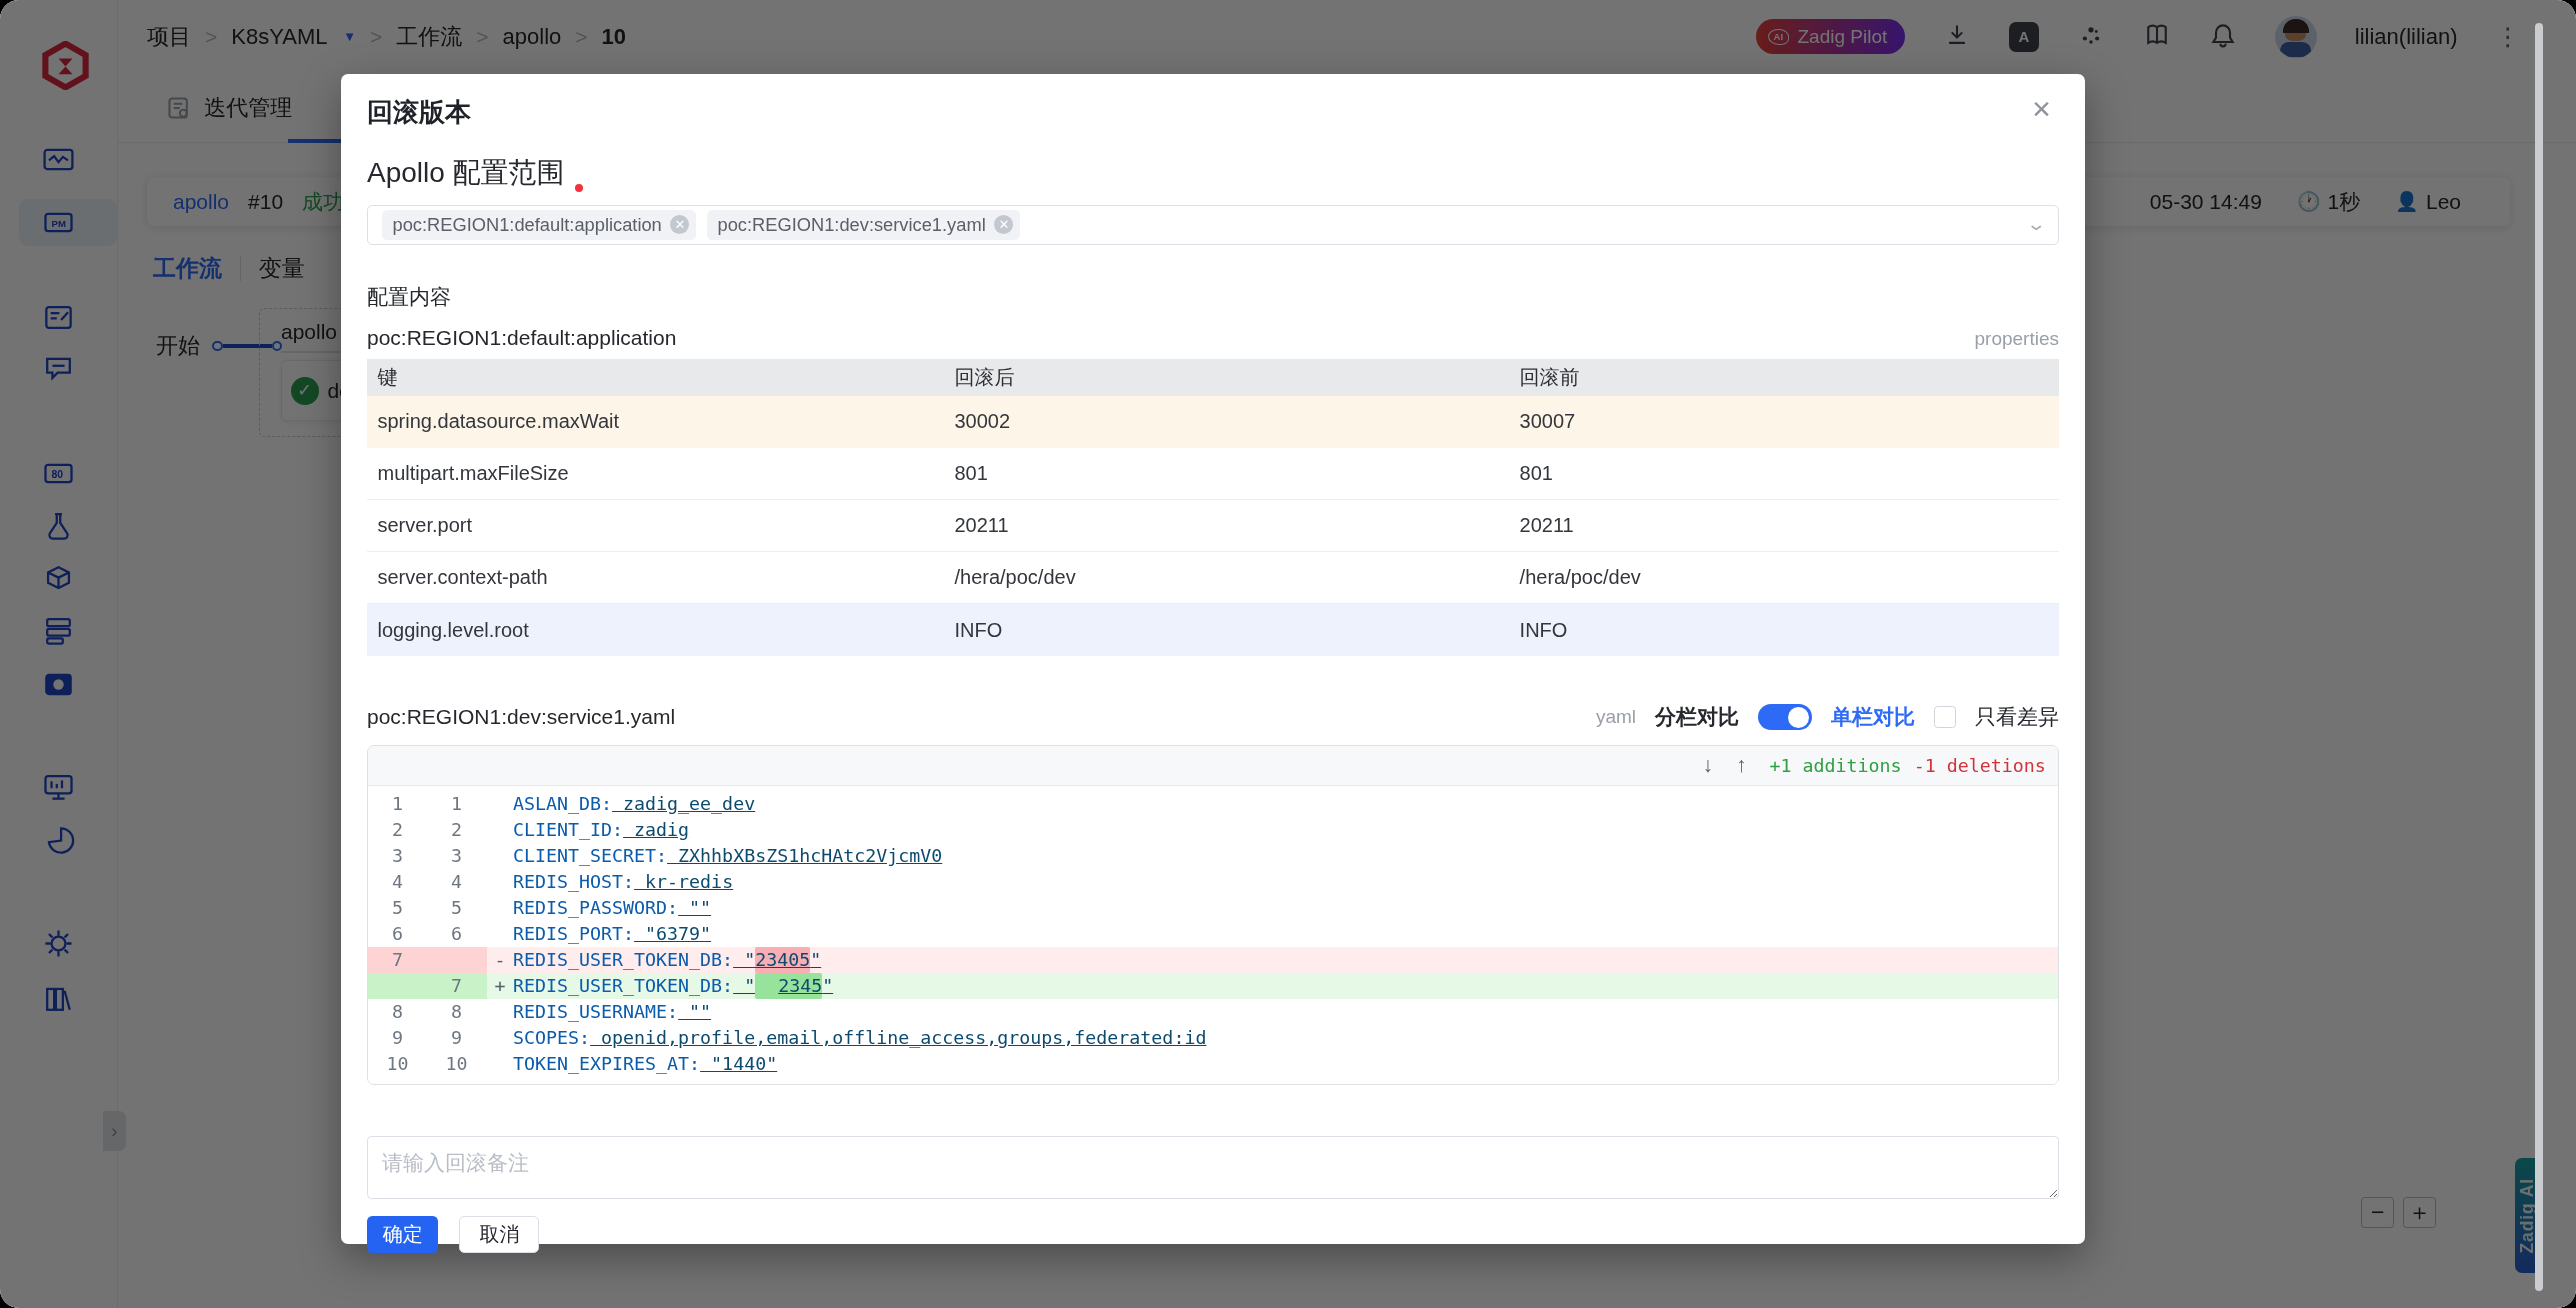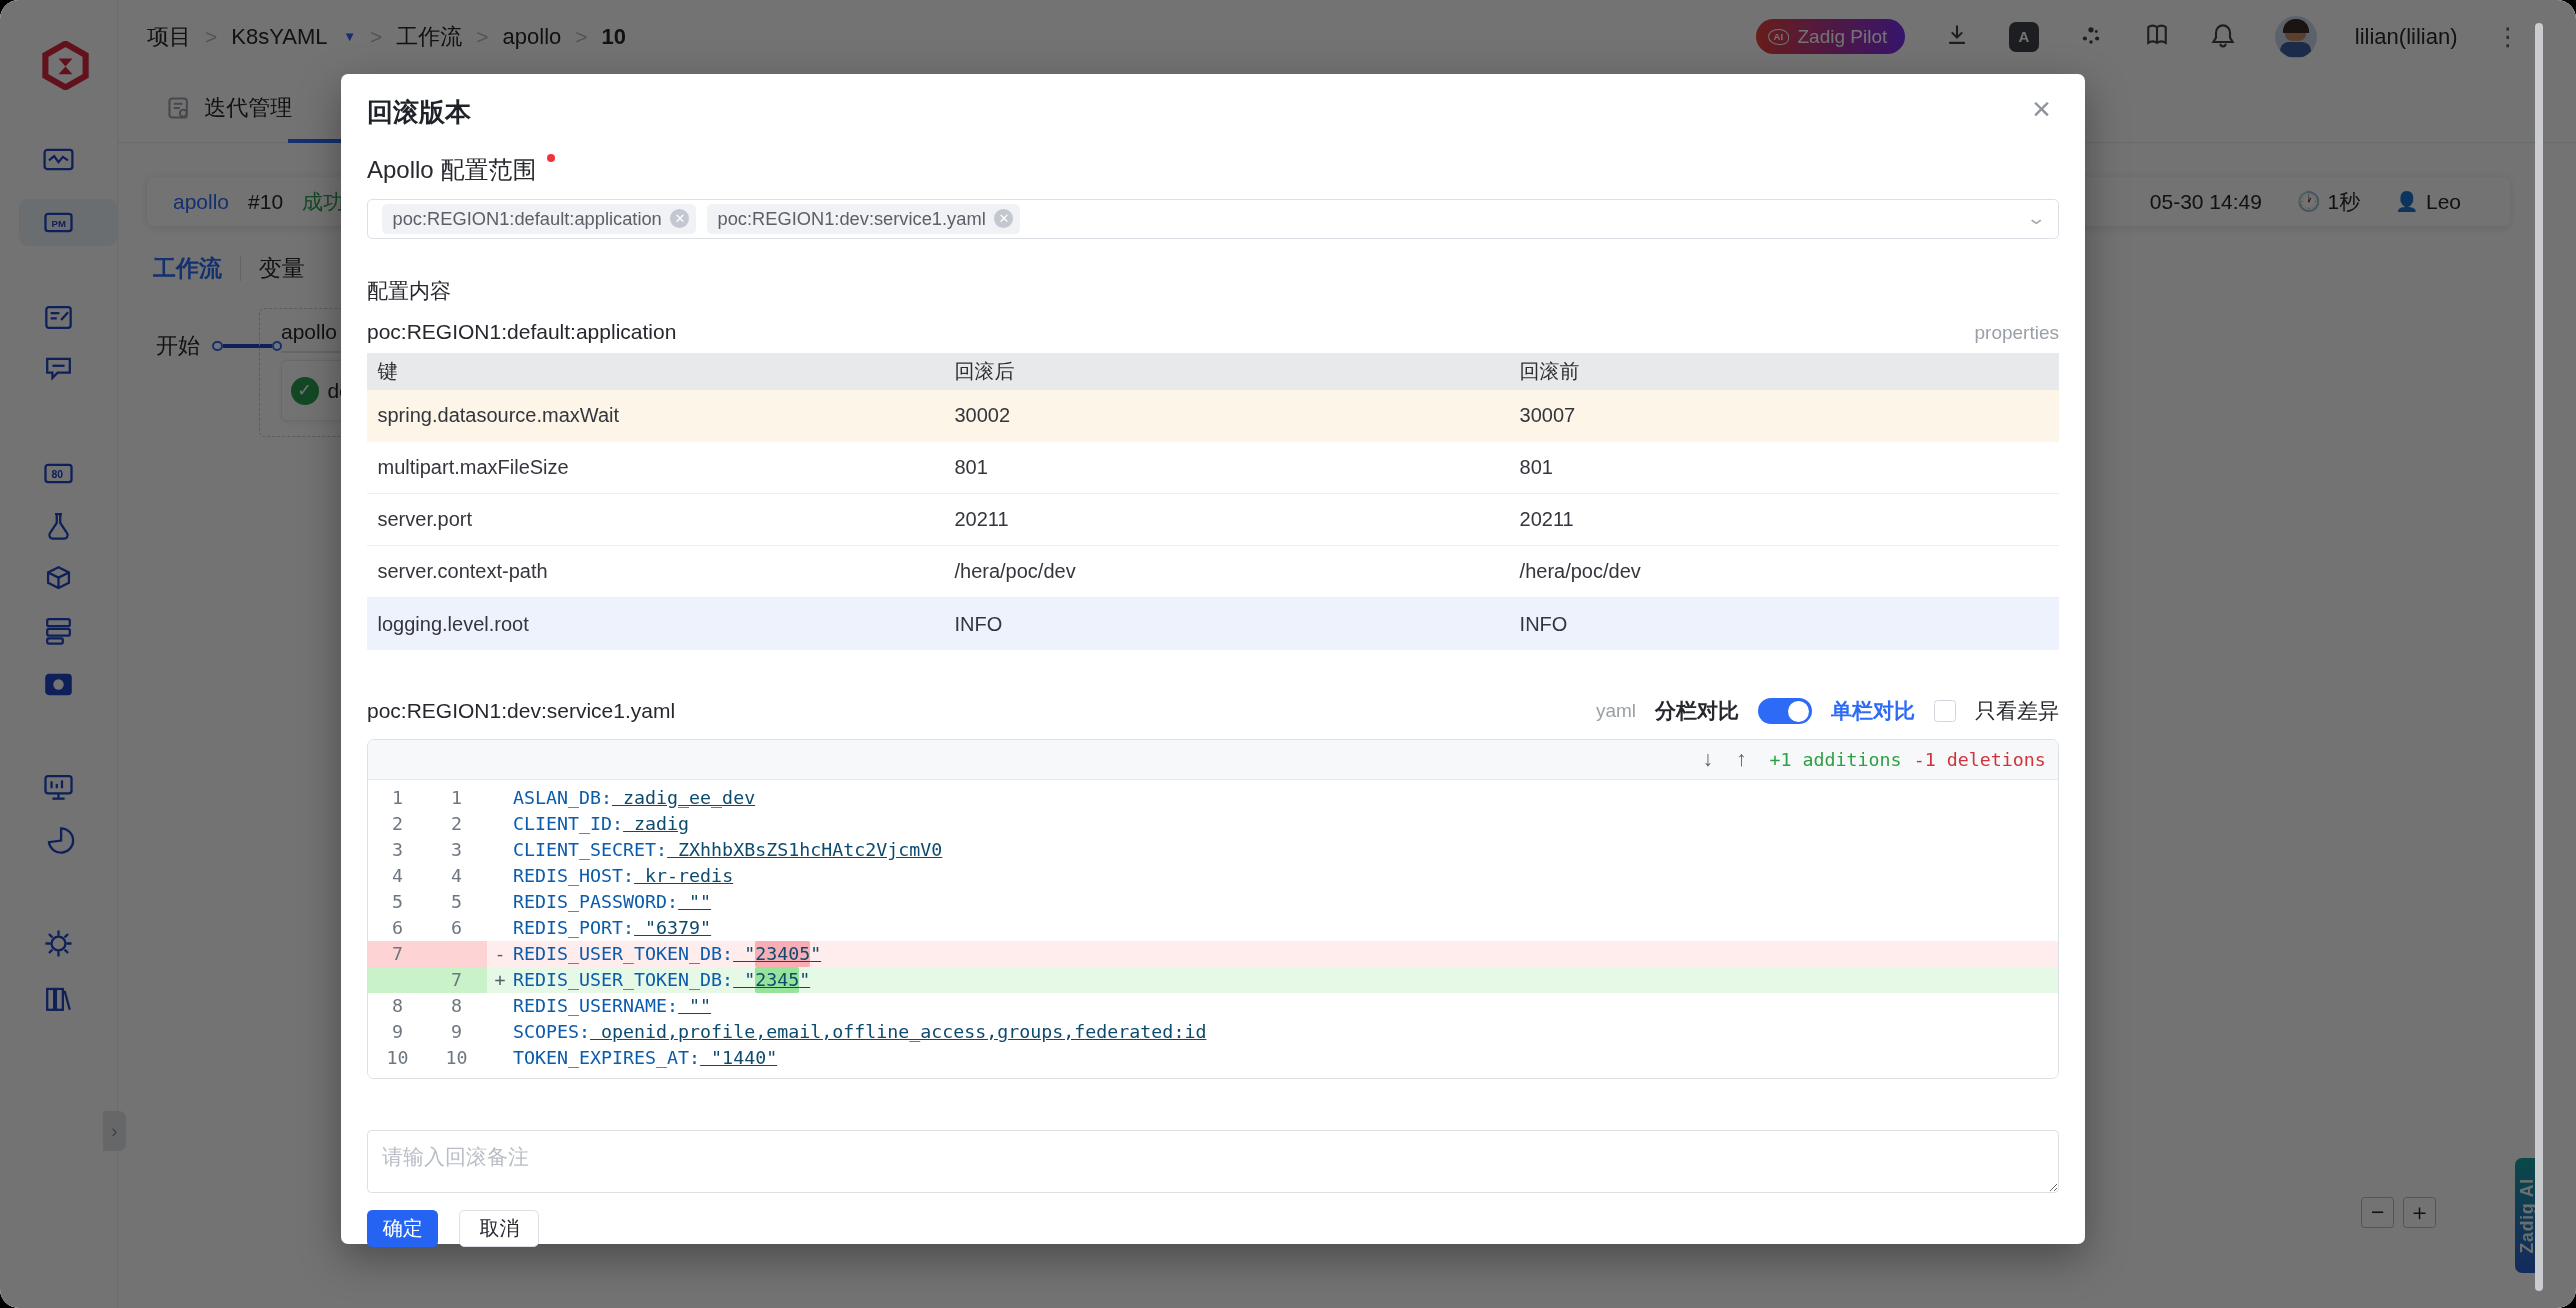--- a/index.html
+++ b/index.html
@@ -67,21 +67,21 @@
   .ai-tab { position:absolute; right:37px; bottom:35px; width:23.6px; height:115px; background:linear-gradient(180deg,#17a2a2,#2d5fd0); border-radius:7px 0 0 7px; z-index:5; display:flex; align-items:center; justify-content:center; }
   .ai-tab span { writing-mode:vertical-rl; transform:rotate(180deg); color:#eaf4f6; font-size:17.5px; font-weight:700; letter-spacing:0.9px; }
 
   .scrim { position:absolute; inset:0; background:rgba(0,0,0,.55); z-index:10; }
   .scrollbar { position:absolute; right:33px; top:23px; width:7.9px; height:1268px; background:#caccd0; border-radius:4.4px; z-index:40; }
 
   
   .modal { position:absolute; left:341px; top:74px; width:1744px; height:1170px; background:#fff; border-radius:7px; box-shadow:0 14px 42px rgba(0,0,0,.35); z-index:20; padding:15.7px 26px 0 26px; }
   .m-title { font-size:26px; font-weight:600; color:#1f2329; padding-top:5.2px; }
   .m-close { position:absolute; right:28px; top:21px; font-size:24.5px; color:#8f949c; width:31px; height:31px; text-align:center; }
-  .field-label { margin-top:24.5px; font-size:24px; color:#26282e; display:flex; align-items:flex-start; gap:10.5px; }
+  .field-label { margin-top:24.5px; font-size:28px; color:#26282e; display:flex; align-items:flex-end; gap:10.5px; }
   .req-dot { width:7.9px; height:7.9px; background:#f2323e; border-radius:50%; }
   .scope-select { margin-top:12.2px; height:40px; border:1.3px solid #dcdfe6; border-radius:5.2px; display:flex; align-items:center; gap:10.5px; padding:0 14px; position:relative; }
   .tag { height:30px; background:#f0f2f5; border-radius:5.2px; display:flex; align-items:center; gap:8.7px; padding:0 7px 0 10.5px; font-size:18.3px; color:#5b6068; }
   .tag-x { width:19px; height:19px; background:#c3c7cf; border-radius:50%; color:#fff; font-size:13px; display:flex; align-items:center; justify-content:center; }
   .select-caret { position:absolute; right:14px; color:#a8adb6; font-size:17.5px; transform:scaleX(1.4); }
   .sec-label { margin-top:38px; font-size:21px; color:#26282e; }
   .ns-row { margin-top:15.7px; display:flex; align-items:baseline; }
   .ns-name { font-size:21px; color:#26282e; }
   .ns-format { margin-left:auto; font-size:19px; color:#9aa0a8; }
   table.cfg { margin-top:8.7px; width:100%; border-collapse:collapse; font-size:20px; }
@@ -109,21 +109,21 @@
   .dnums { width:119px; display:flex; flex-shrink:0; }
   .dnum { width:59px; text-align:center; color:#6e7781; }
   .dsign { width:26px; text-align:center; color:#57606a; flex-shrink:0; }
   .dkey { color:#0b5cad; white-space:pre; }
   .dval { color:#0c4a6e; white-space:pre;text-decoration:underline; }
   .dl-del { background:#ffecec; }
   .dl-del .dnums { background:#fdd3d3; }
   .dl-del .dhl { background:#f7aeb4; border-radius:1.7px; }
   .dl-add { background:#e6f8e6; }
   .dl-add .dnums { background:#c9f2c9; }
-  .dl-add .dhl { background:#98e39b; border-radius:1.7px; }
+  .dl-add .dhl { background:#98e39b; border-radius:1.7px;padding-left:23px; }
   .remark { margin-top:51px; width:100%; height:63px; border:1.3px solid #dcdfe6; border-radius:4.4px; resize:vertical; font-size:21px; color:#26282e; padding:12.2px 14px; font-family:"Liberation Sans",sans-serif; }
   .remark::placeholder { color:#b8bdc6; }
   .m-footer { margin-top:14px; display:flex; justify-content:flex-start; gap:21px; }
   .btn-primary { min-width:61px; height:37px; background:#2564f2; color:#fff; border:none; border-radius:5.2px; font-size:20px; padding:0 15.7px; }
   .btn-plain { min-width:61px; height:37px; background:#fff; color:#26282e; border:1.3px solid #dcdfe6; border-radius:5.2px; font-size:20px; padding:0 19px; }
 </style>
 </head>
 <body>
 
 <div class="app">

